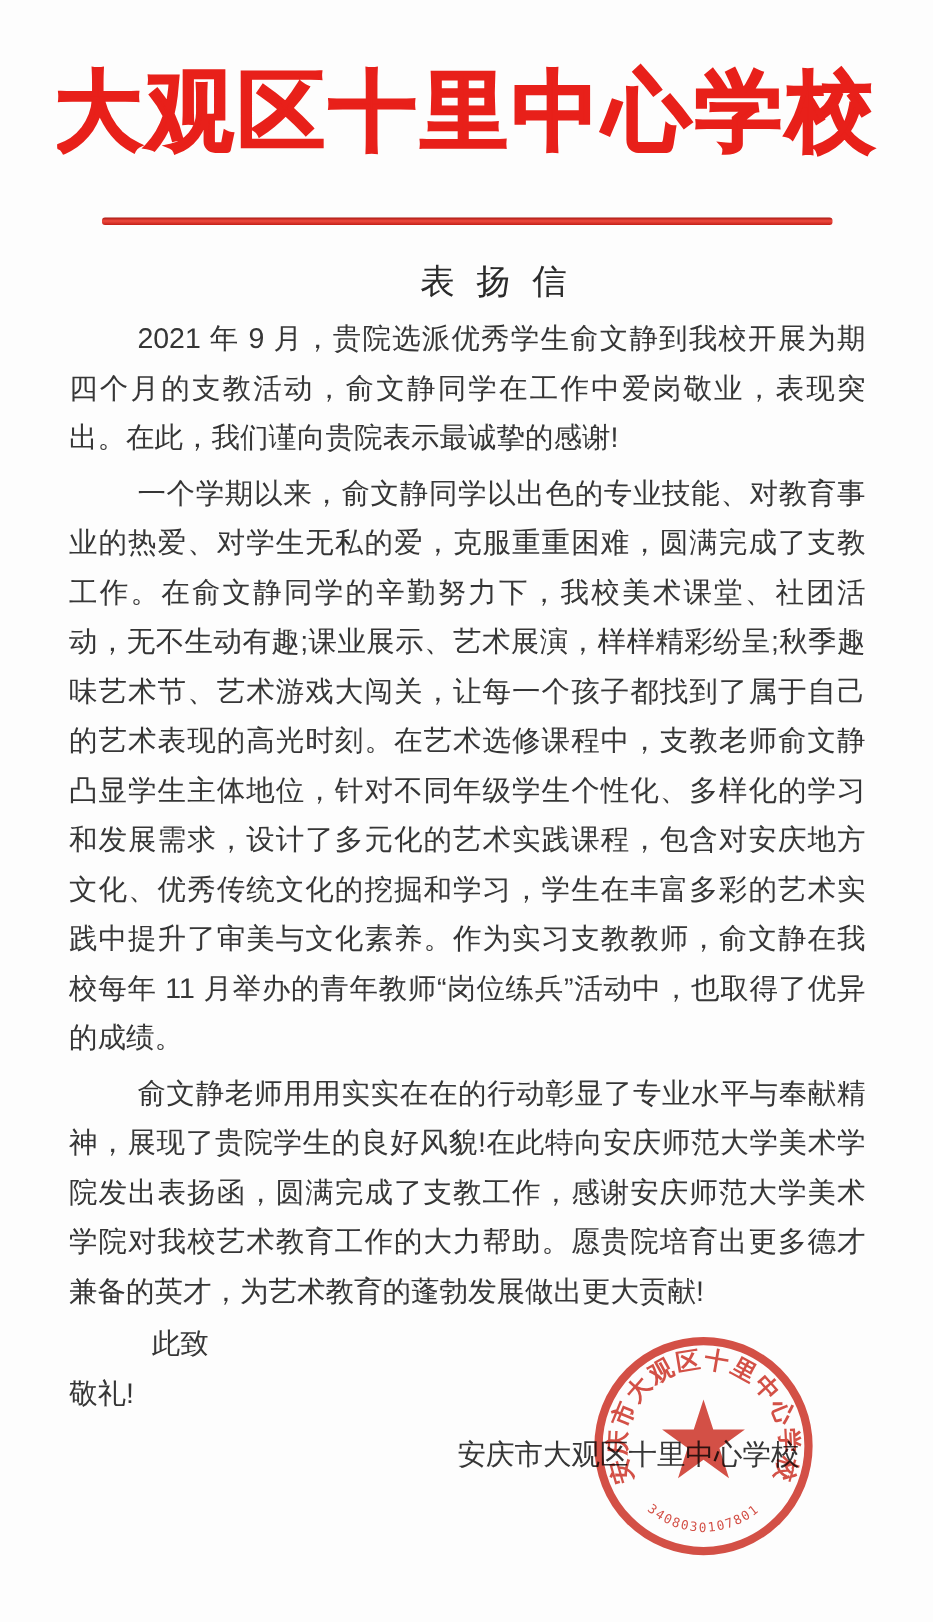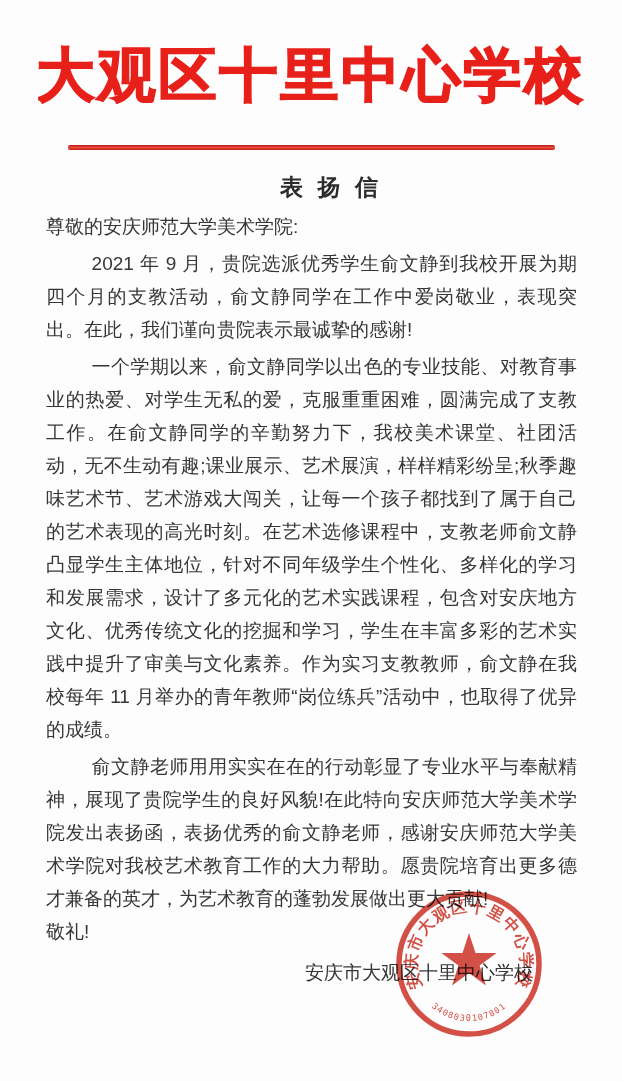--- a/index.html
+++ b/index.html
@@ -28,21 +28,21 @@
   }
   .header-rule{
     width:487px;height:5px;margin:37px auto 0 auto;
     background:linear-gradient(to bottom,#a91712 0%,#ef4a3e 45%,#c32119 100%);
     border-radius:2px;
   }
   .letter-title{
     margin-top:22px;
     text-align:center;
     font-size:23px;line-height:30px;
-    font-weight:700;
+    font-weight:400;
     letter-spacing:4px;
     color:#2b2b2b;
     padding-left:40px;
   }
   .letter-body{
     margin:8px 45px 0 46px;
     font-size:19px;line-height:33px;
     color:var(--text-ink);
     text-align:justify;
   }
@@ -74,24 +74,24 @@
 
 <div class="page">
 
   <div class="school-header">大观区十里中心学校</div>
 
   <div class="header-rule"></div>
 
   <div class="letter-title">表 扬 信</div>
 
   <div class="letter-body">
-    <p class="salutation">尊敬的安庆师范大学美术学院:</p>
     <p class="para">2021 年 9 月，贵院选派优秀学生俞文静到我校开展为期四个月的支教活动，俞文静同学在工作中爱岗敬业，表现突出。在此，我们谨向贵院表示最诚挚的感谢!</p>
     <p class="para">一个学期以来，俞文静同学以出色的专业技能、对教育事业的热爱、对学生无私的爱，克服重重困难，圆满完成了支教工作。在俞文静同学的辛勤努力下，我校美术课堂、社团活动，无不生动有趣;课业展示、艺术展演，样样精彩纷呈;秋季趣味艺术节、艺术游戏大闯关，让每一个孩子都找到了属于自己的艺术表现的高光时刻。在艺术选修课程中，支教老师俞文静凸显学生主体地位，针对不同年级学生个性化、多样化的学习和发展需求，设计了多元化的艺术实践课程，包含对安庆地方文化、优秀传统文化的挖掘和学习，学生在丰富多彩的艺术实践中提升了审美与文化素养。作为实习支教教师，俞文静在我校每年 11 月举办的青年教师“岗位练兵”活动中，也取得了优异的成绩。</p>
-    <p class="para">俞文静老师用用实实在在的行动彰显了专业水平与奉献精神，展现了贵院学生的良好风貌!在此特向安庆师范大学美术学院发出表扬函，表扬优秀的俞文静老师，感谢安庆师范大学美术学院对我校艺术教育工作的大力帮助。愿贵院培育出更多德才兼备的英才，为艺术教育的蓬勃发展做出更大贡献!</p>
+    <p class="para">俞文静老师用用实实在在的行动彰显了专业水平与奉献精神，展现了贵院学生的良好风貌!在此特向安庆师范大学美术学院发出表扬函，圆满完成了支教工作，感谢安庆师范大学美术学院对我校艺术教育工作的大力帮助。愿贵院培育出更多德才兼备的英才，为艺术教育的蓬勃发展做出更大贡献!</p>
+    <p class="closing-cizhi">此致</p>
     <p class="closing-jingli">敬礼!</p>
     <p class="signature-line">安庆市大观区十里中心学校</p>
   </div>
 
   <div class="official-seal">
     <svg viewBox="0 0 168 168" xmlns="http://www.w3.org/2000/svg">
       <defs>
         <path id="sealTopArc" d="M 36.9 106 A 52 52 0 1 1 131.1 106" fill="none"></path>
         <path id="sealBottomArc" d="M 32.3 108.1 A 57 57 0 0 0 135.7 108.1" fill="none"></path>
       </defs>

